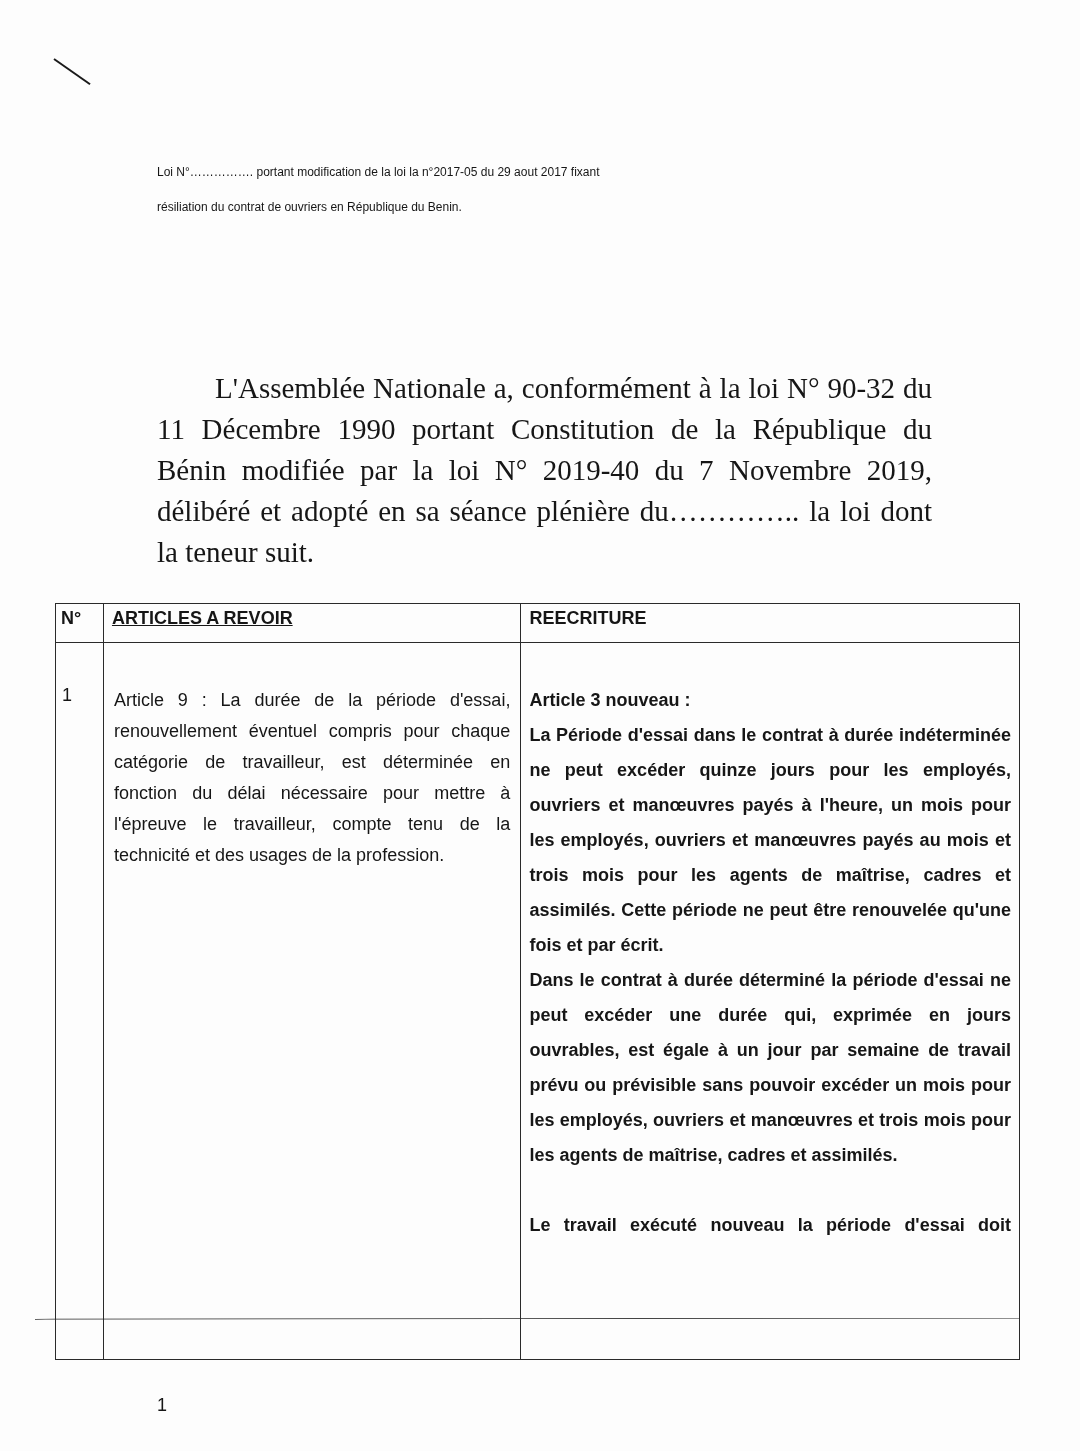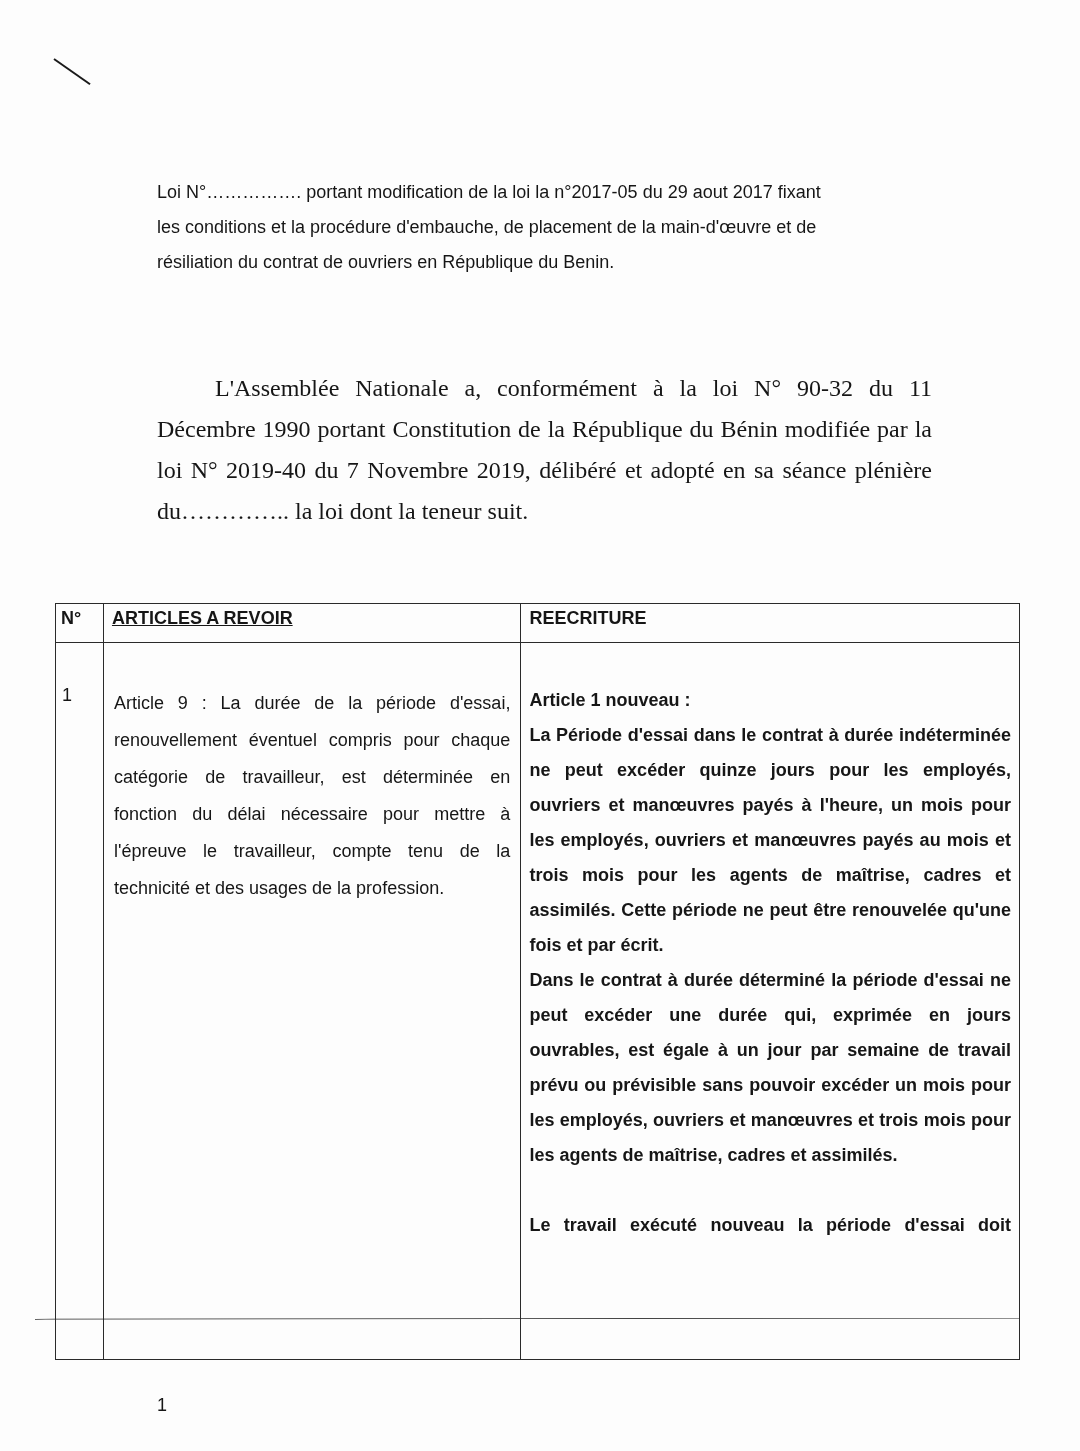--- a/index.html
+++ b/index.html
@@ -1,48 +1,47 @@
 <!DOCTYPE html>
 <html><head>
 <meta charset="utf-8">
 <style>
   html, body { margin: 0; padding: 0; background: #ffffff; }
   body { width: 1080px; height: 1451px; position: relative; overflow: hidden; color: #161616; }
   .page { position: absolute; left: 0; top: 0; width: 1080px; height: 1451px; background: #fdfdfd; }
   .corner-mark { position: absolute; left: 54px; top: 58px; width: 44px; height: 2px; background: #1a1a1a; transform: rotate(35deg); transform-origin: left center; }
-  .title-block { position: absolute; left: 157px; top: 155px; width: 780px; font-family: "Liberation Sans", sans-serif; font-size: 18px; line-height: 35px; margin-top: 20px; }
+  .title-block { position: absolute; left: 157px; top: 155px; width: 780px; font-family: "Liberation Sans", sans-serif; font-size: 12px; line-height: 35px; }
   .title-block p { margin: 0; white-space: nowrap; }
-  .preamble { position: absolute; left: 157px; top: 368px; width: 775px; font-family: "Liberation Serif", serif; font-size: 24px; line-height: 41px; text-align: justify; }
+  .preamble { position: absolute; left: 157px; top: 368px; width: 775px; font-family: "Liberation Serif", serif; font-size: 29px; line-height: 41px; text-align: justify; }
   .preamble p { margin: 0; text-indent: 58px; }
   .doc-table { position: absolute; left: 55px; top: 603px; width: 965px; border-collapse: collapse; font-family: "Liberation Sans", sans-serif; font-size: 18px; }
   .doc-table th, .doc-table td { border: 1.3px solid #2a2a2a; vertical-align: top; padding: 0; }
   .doc-table thead th { height: 34px; text-align: left; font-weight: bold; padding: 4px 8px 0 8px; }
   .doc-table thead th.num-col { padding-left: 5px; }
   .col-num { width: 35px; }
   .col-old { width: 421px; text-decoration: underline; }
   .col-new { width: 509px; }
   .doc-table tbody td { height: 674px; }
   .doc-table tbody td.num-cell { padding: 42px 0 0 6px; }
-  .old-text { padding: 42px 10px 0 10px; line-height: 37px; text-align: justify; text-align-last: left; }
+  .old-text { padding: 42px 10px 0 10px; line-height: 31px; text-align: justify; text-align-last: left; }
   .new-text { padding: 40px 8px 0 8px; line-height: 35px; text-align: justify; font-weight: bold; }
   .new-text p { margin: 0; }
   .new-text .spacer { height: 35px; }
   .new-text .last-line { text-align: justify; text-align-last: justify; }
   .table-bottom { position: absolute; left: 35px; top: 1318px; width: 985px; height: 2px; }
   .page-number { position: absolute; left: 157px; top: 1395px; font-family: "Liberation Sans", sans-serif; font-size: 18px; }
 </style>
 </head>
 <body>
 
 <div class="page">
   <div class="corner-mark"></div>
 
   <div class="title-block">
     <p>Loi N°……………. portant modification de la loi la n°2017-05 du 29 aout 2017 fixant</p>
-    <p>les conditions et la procédure d'embauche, de placement de la main-d'œuvre et de</p>
     <p>résiliation du contrat de ouvriers en République du Benin.</p>
   </div>
 
   <div class="preamble">
     <p>L'Assemblée Nationale a, conformément à la loi N° 90-32 du 11 Décembre 1990 portant Constitution de la République du Bénin modifiée par la loi N° 2019-40 du 7 Novembre 2019, délibéré et adopté en sa séance plénière du………….. la loi dont la teneur suit.</p>
   </div>
 
   <table class="doc-table">
     <thead>
       <tr>
@@ -52,21 +51,21 @@
       </tr>
     </thead>
     <tbody>
       <tr>
         <td class="num-cell">1</td>
         <td>
           <div class="old-text">Article 9 :  La durée de la période d'essai, renouvellement éventuel compris pour chaque catégorie de travailleur, est déterminée en fonction du délai nécessaire pour mettre à l'épreuve le travailleur, compte tenu de la technicité et des usages de la profession.</div>
         </td>
         <td>
           <div class="new-text">
-            <p>Article 1 nouveau :</p>
+            <p>Article 3 nouveau :</p>
             <p>La Période d'essai dans le contrat à durée indéterminée ne peut excéder quinze jours pour les employés, ouvriers et manœuvres payés à l'heure, un mois pour les employés, ouvriers et manœuvres payés au mois et trois mois pour les agents de maîtrise, cadres et assimilés. Cette période ne peut être renouvelée qu'une fois et par écrit.</p>
             <p>Dans le contrat à durée déterminé la période d'essai ne peut excéder une durée qui, exprimée en jours ouvrables, est égale à un jour par semaine de travail prévu ou prévisible sans pouvoir excéder un mois pour les employés, ouvriers et manœuvres et trois mois pour les agents de maîtrise, cadres et assimilés.</p>
             <div class="spacer"></div>
             <p class="last-line">Le travail exécuté nouveau la période d'essai doit</p>
           </div>
         </td>
       </tr>
     </tbody>
   </table>
 

